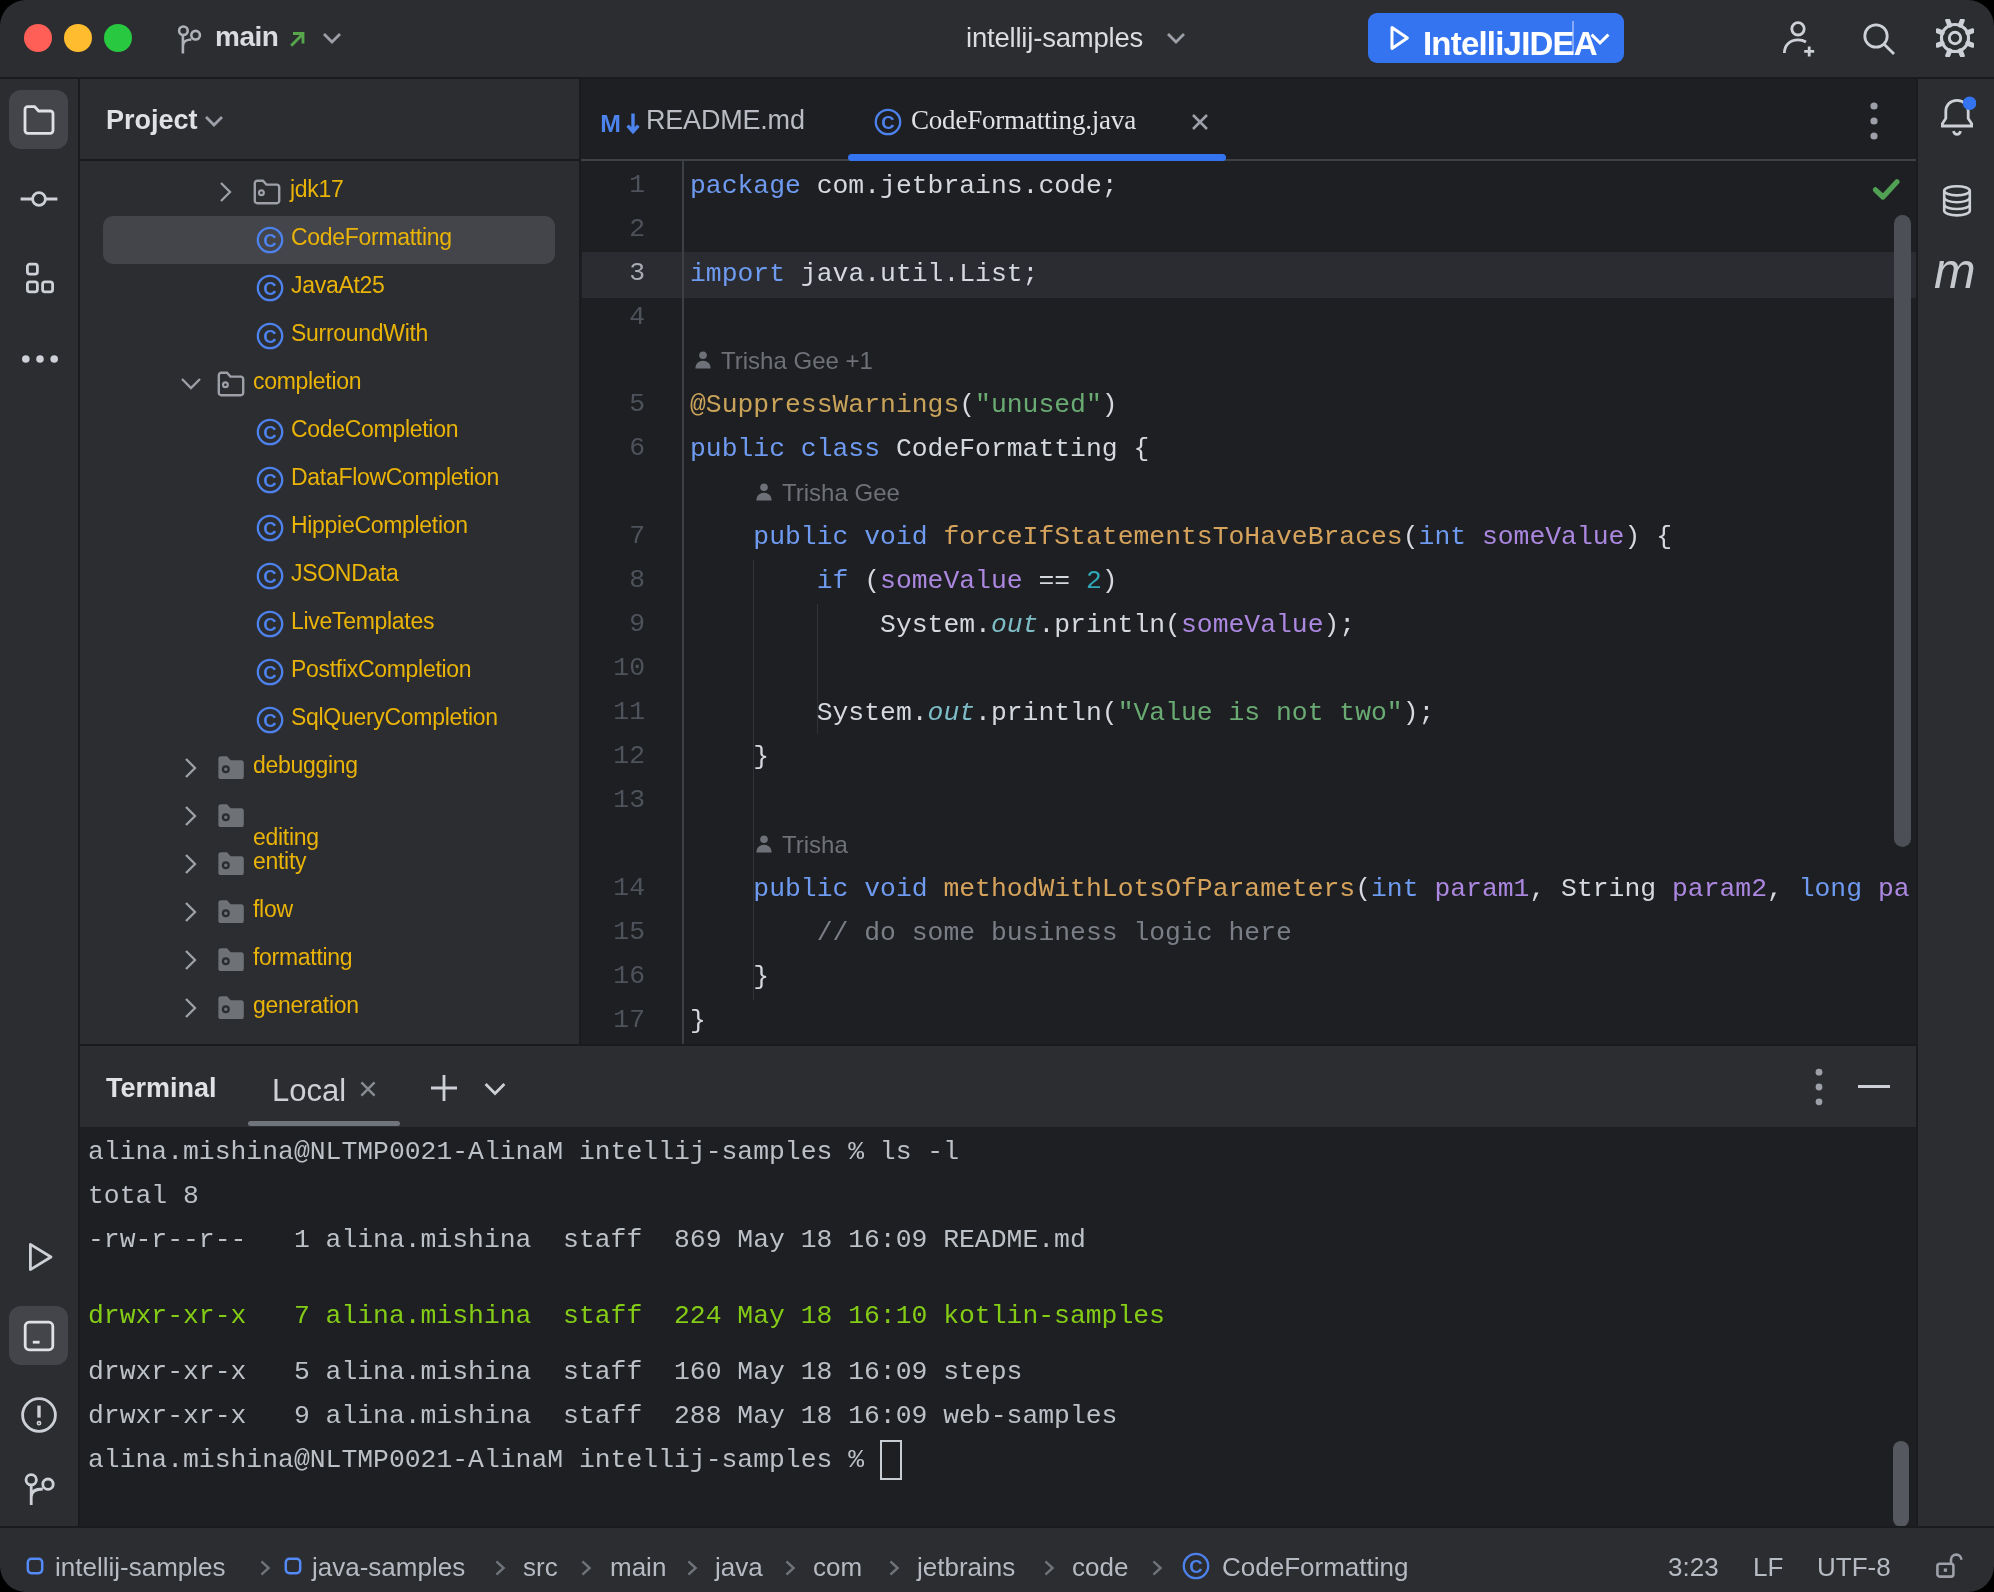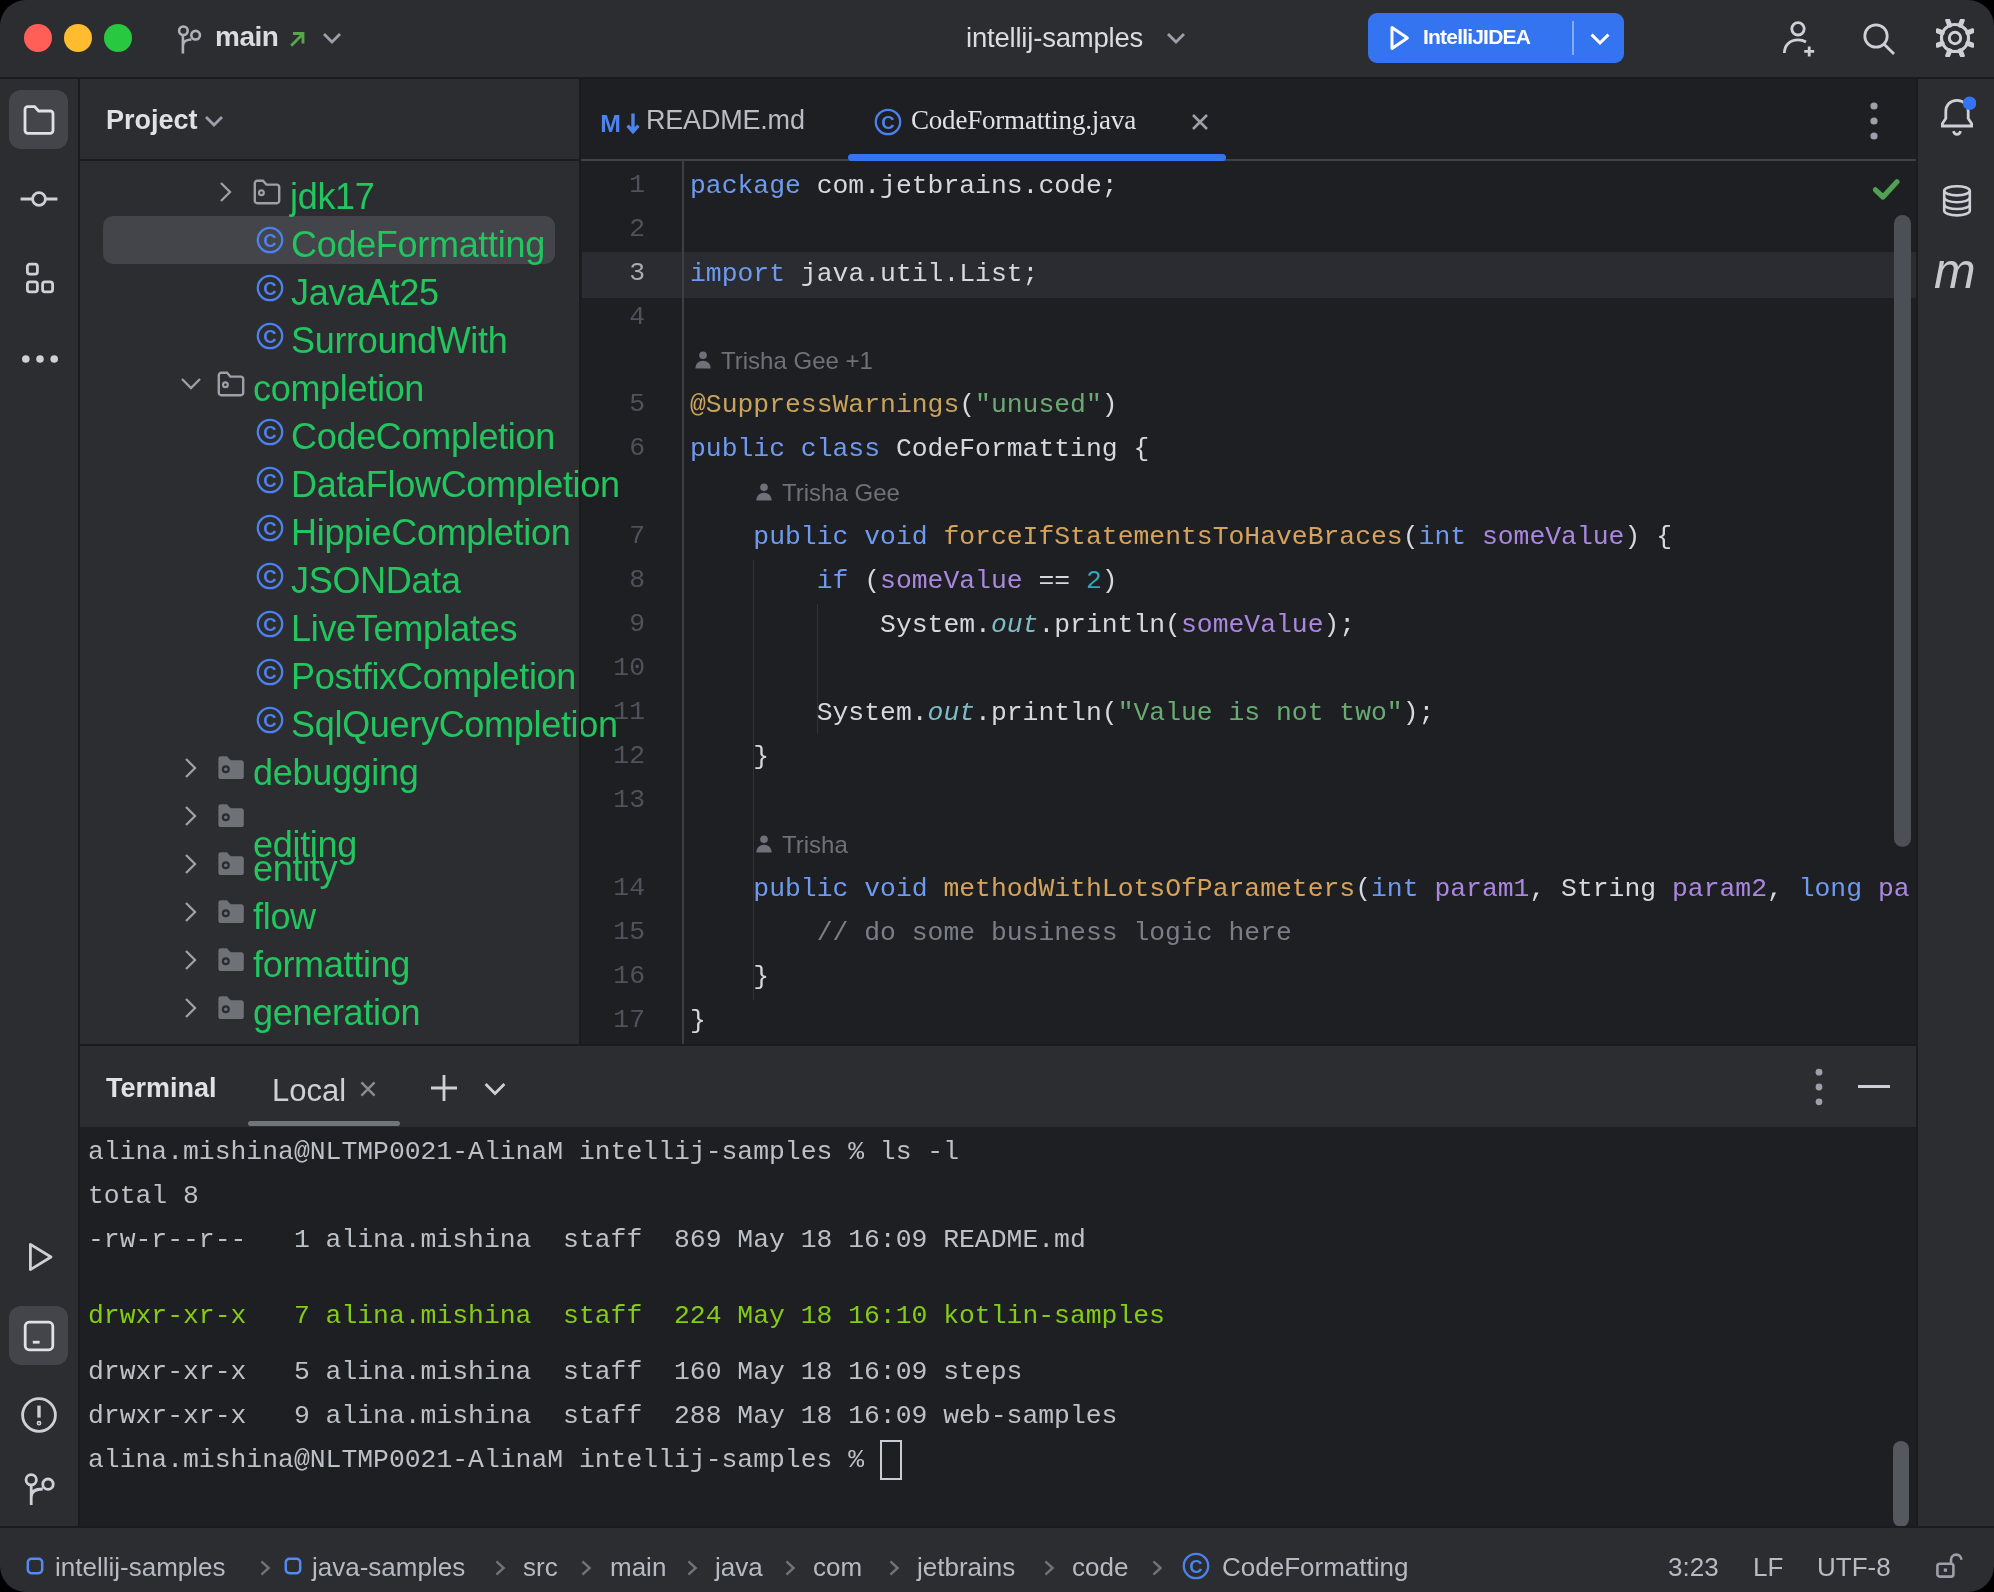--- a/index.html
+++ b/index.html
@@ -17,21 +17,21 @@
   .code{font-family:"Liberation Mono",monospace;font-size:26.4px;line-height:44px;white-space:pre;color:#d5d8de;}
   .kw{color:#6e9af0;}
   .mtd{color:#d6a35c;}
   .ann{color:#c9a359;}
   .str{color:#6aab73;}
   .num{color:#2fa8b8;}
   .fld{color:#7dbcc6;font-style:italic;}
   .par{color:#ab87e0;}
   .cmt{color:#7a7e87;}
   .gut{position:absolute;width:60px;text-align:right;font-family:"Liberation Mono",monospace;font-size:26.4px;color:#4e525b;}
-  .treetxt{font-size:36px;color:#22c55e;letter-spacing:-0.3px;}
+  .treetxt{font-size:23px;color:#eab308;letter-spacing:-0.3px;}
   .author{color:#6e7178;font-size:24px;font-family:"Liberation Sans",sans-serif;}
   .crumb{color:#b6bac2;font-size:26px;}
   svg{display:block;}
 </style>
 </head>
 <body>
 <div class="win">
 
   <div class="abs editorbg"></div>
   <div class="abs termbg"></div>
@@ -57,21 +57,21 @@
     <path d="M1.5 2 L5.5 6 L9.5 2" fill="none" stroke="#9da0a8" stroke-width="1.4"></path>
   </svg>
   <div class="abs" style="left:966px;top:22px;font-size:27.5px;font-weight:500;letter-spacing:-0.2px;color:#dadce0;">intellij-samples</div>
   <svg class="abs" style="left:1165px;top:30px;" width="22" height="16" viewBox="0 0 11 8">
     <path d="M1.5 2 L5.5 6 L9.5 2" fill="none" stroke="#9da0a8" stroke-width="1.4"></path>
   </svg>
   <div class="abs" style="left:1368px;top:13px;width:256px;height:50px;background:#3574f0;border-radius:9px;"></div>
   <svg class="abs" style="left:1387px;top:24px;" width="24" height="28" viewBox="0 0 12 14">
     <path d="M2.5 1.8 L10.2 7 L2.5 12.2 Z" fill="none" stroke="#fff" stroke-width="1.5" stroke-linejoin="round"></path>
   </svg>
-  <div class="abs" style="left:1423px;top:25px;font-size:21px;font-weight:600;color:#fff;letter-spacing:-0.8px;">IntelliJIDEA</div>
+  <div class="abs" style="left:1423px;top:25px;font-size:33px;font-weight:600;color:#fff;letter-spacing:-0.8px;">IntelliJIDEA</div>
   <div class="abs" style="left:1572px;top:21px;width:2px;height:34px;background:rgba(255,255,255,0.4);"></div>
   <svg class="abs" style="left:1588px;top:31px;" width="24" height="16" viewBox="0 0 12 8">
     <path d="M1.8 1.8 L6 6 L10.2 1.8" fill="none" stroke="#fff" stroke-width="1.5"></path>
   </svg>
   <svg class="abs" style="left:1776px;top:16px;" width="46" height="46" viewBox="0 0 23 23">
     <g fill="none" stroke="#cdd0d6" stroke-width="1.4">
       <circle cx="11" cy="6.4" r="3.1"></circle>
       <path d="M4.2 18.5 c0-4 2.8-6.6 6.8-6.6 1.5 0 2.9 .4 4 1.1"></path>
       <path d="M16.6 15.2 v5 M14.1 17.7 h5"></path>
     </g>

